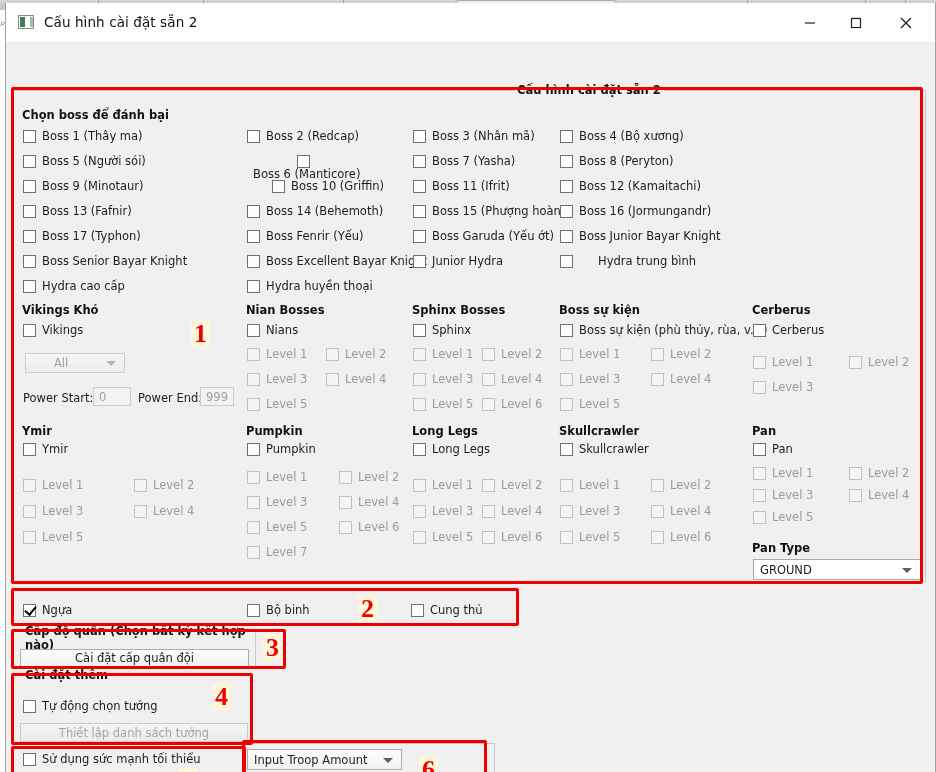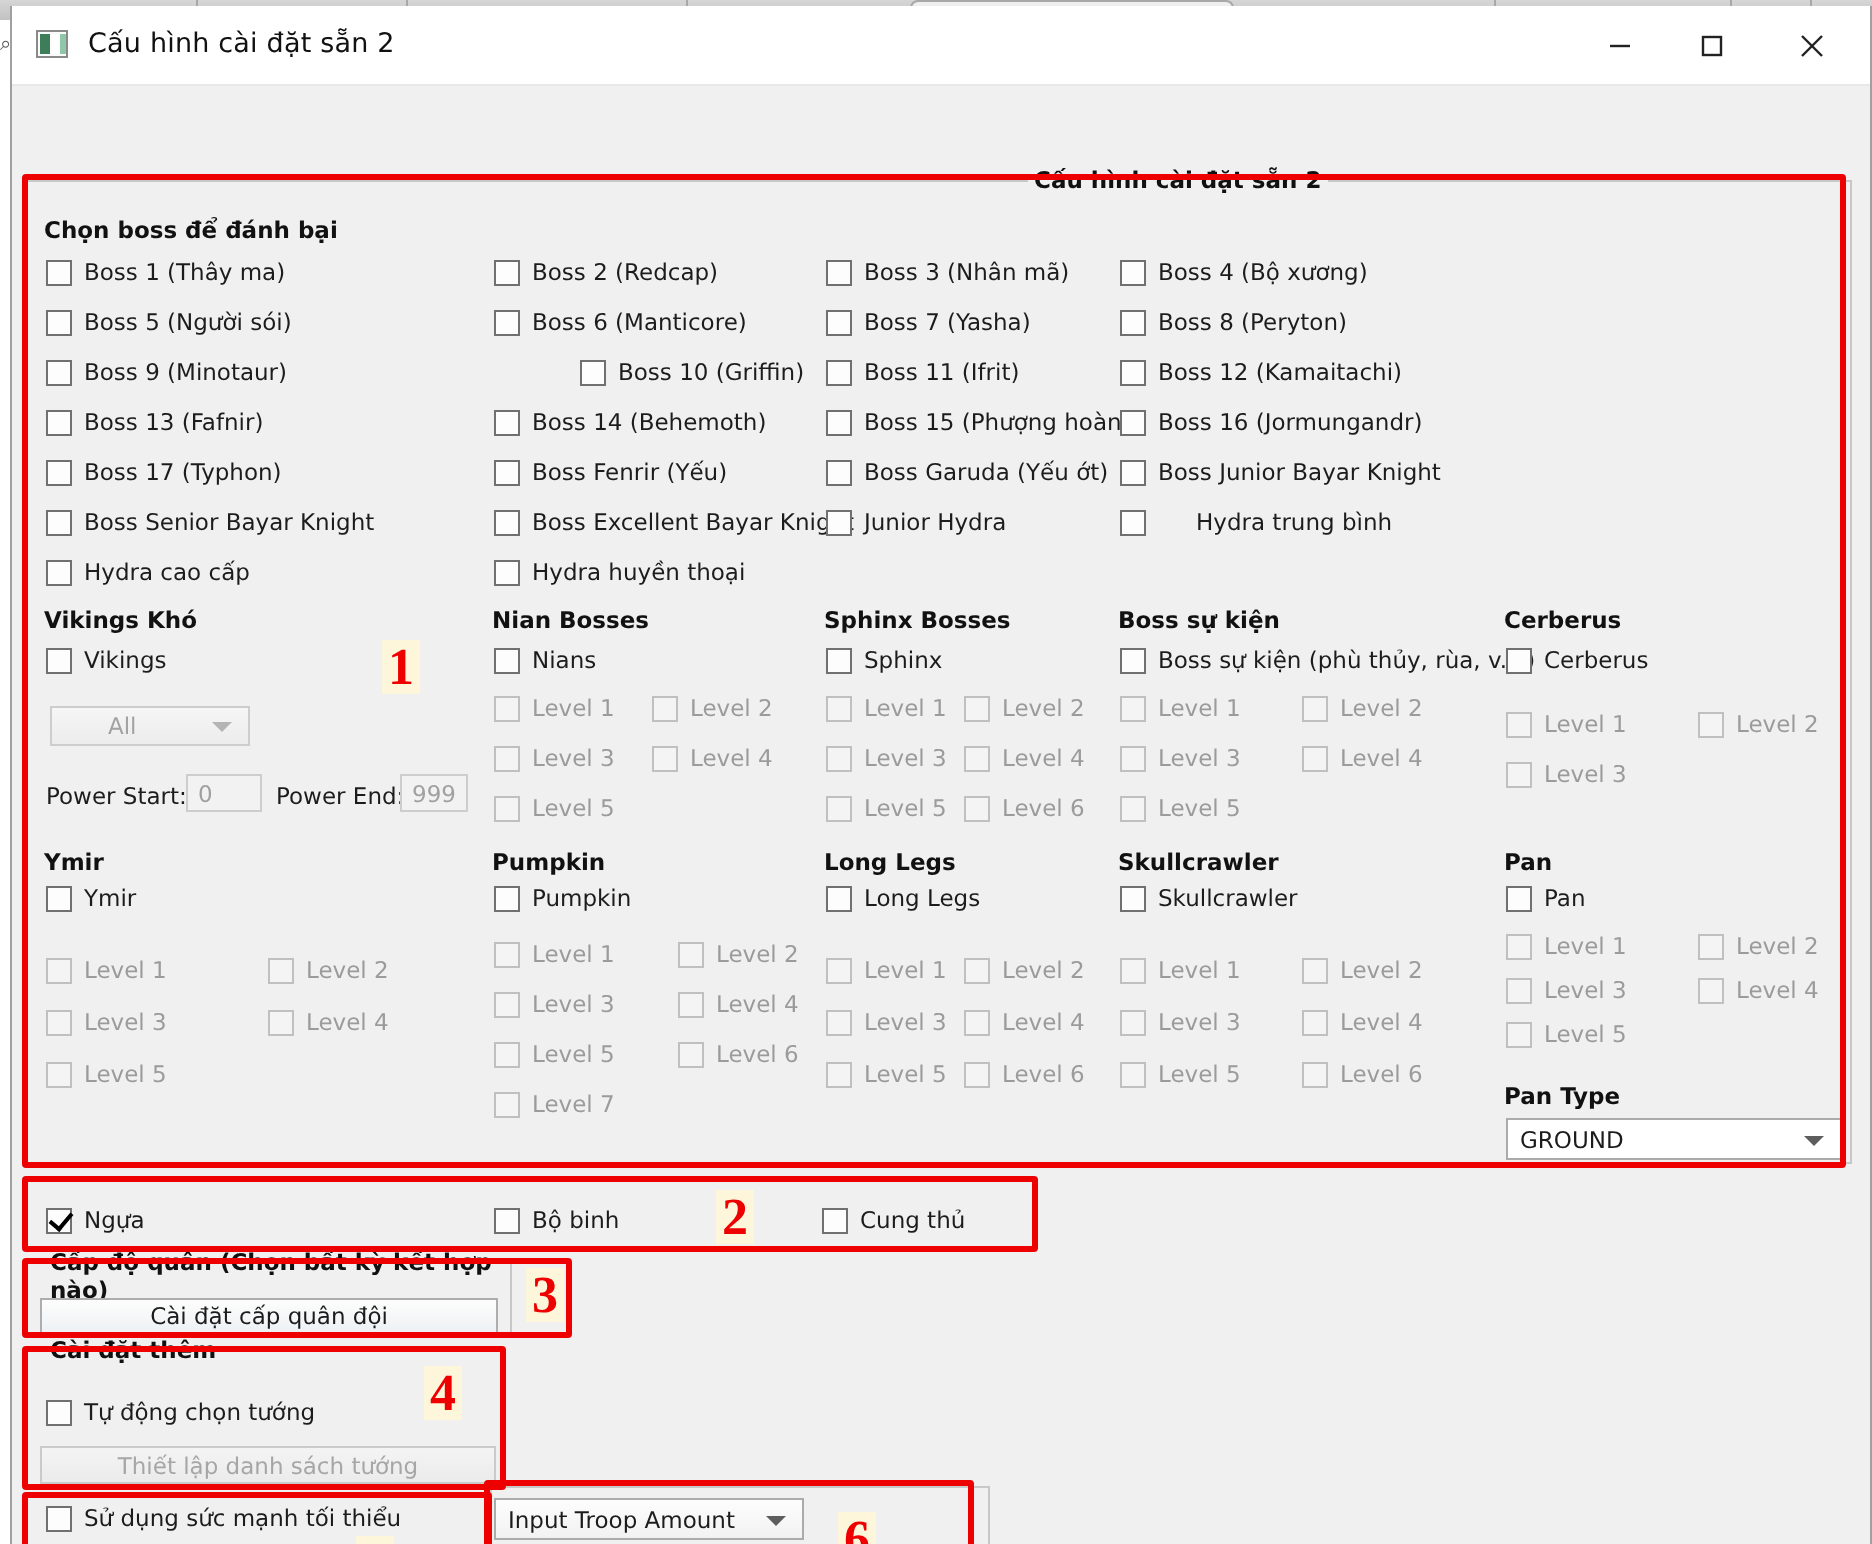--- a/index.html
+++ b/index.html
@@ -143,25 +143,25 @@
           <span class="lbl">Boss Senior Bayar Knight</span>
         </div>
         <div class="cb" style="left: 17px; top: 237px;">
           <span class="box"></span>
           <span class="lbl">Hydra cao cấp</span>
         </div>
         <div class="cb" style="left: 241px; top: 87px;">
           <span class="box"></span>
           <span class="lbl">Boss 2 (Redcap)</span>
         </div>
-        <div class="cb" style="left: 241px; top: 112px;">
+        <div class="cb" style="left: 241px; top: 112px; flex-direction: column;">
           <span class="box"></span>
           <span class="lbl">Boss 6 (Manticore)</span>
         </div>
-        <div class="cb" style="left: 245px; top: 137px; padding-left: 39px;">
+        <div class="cb" style="left: 227px; top: 137px; padding-left: 39px;">
           <span class="box"></span>
           <span class="lbl">Boss 10 (Griffin)</span>
         </div>
         <div class="cb" style="left: 241px; top: 162px;">
           <span class="box"></span>
           <span class="lbl">Boss 14 (Behemoth)</span>
         </div>
         <div class="cb" style="left: 241px; top: 187px; text-align: center;">
           <span class="box"></span>
           <span class="lbl">Boss Fenrir (Yếu)</span>

